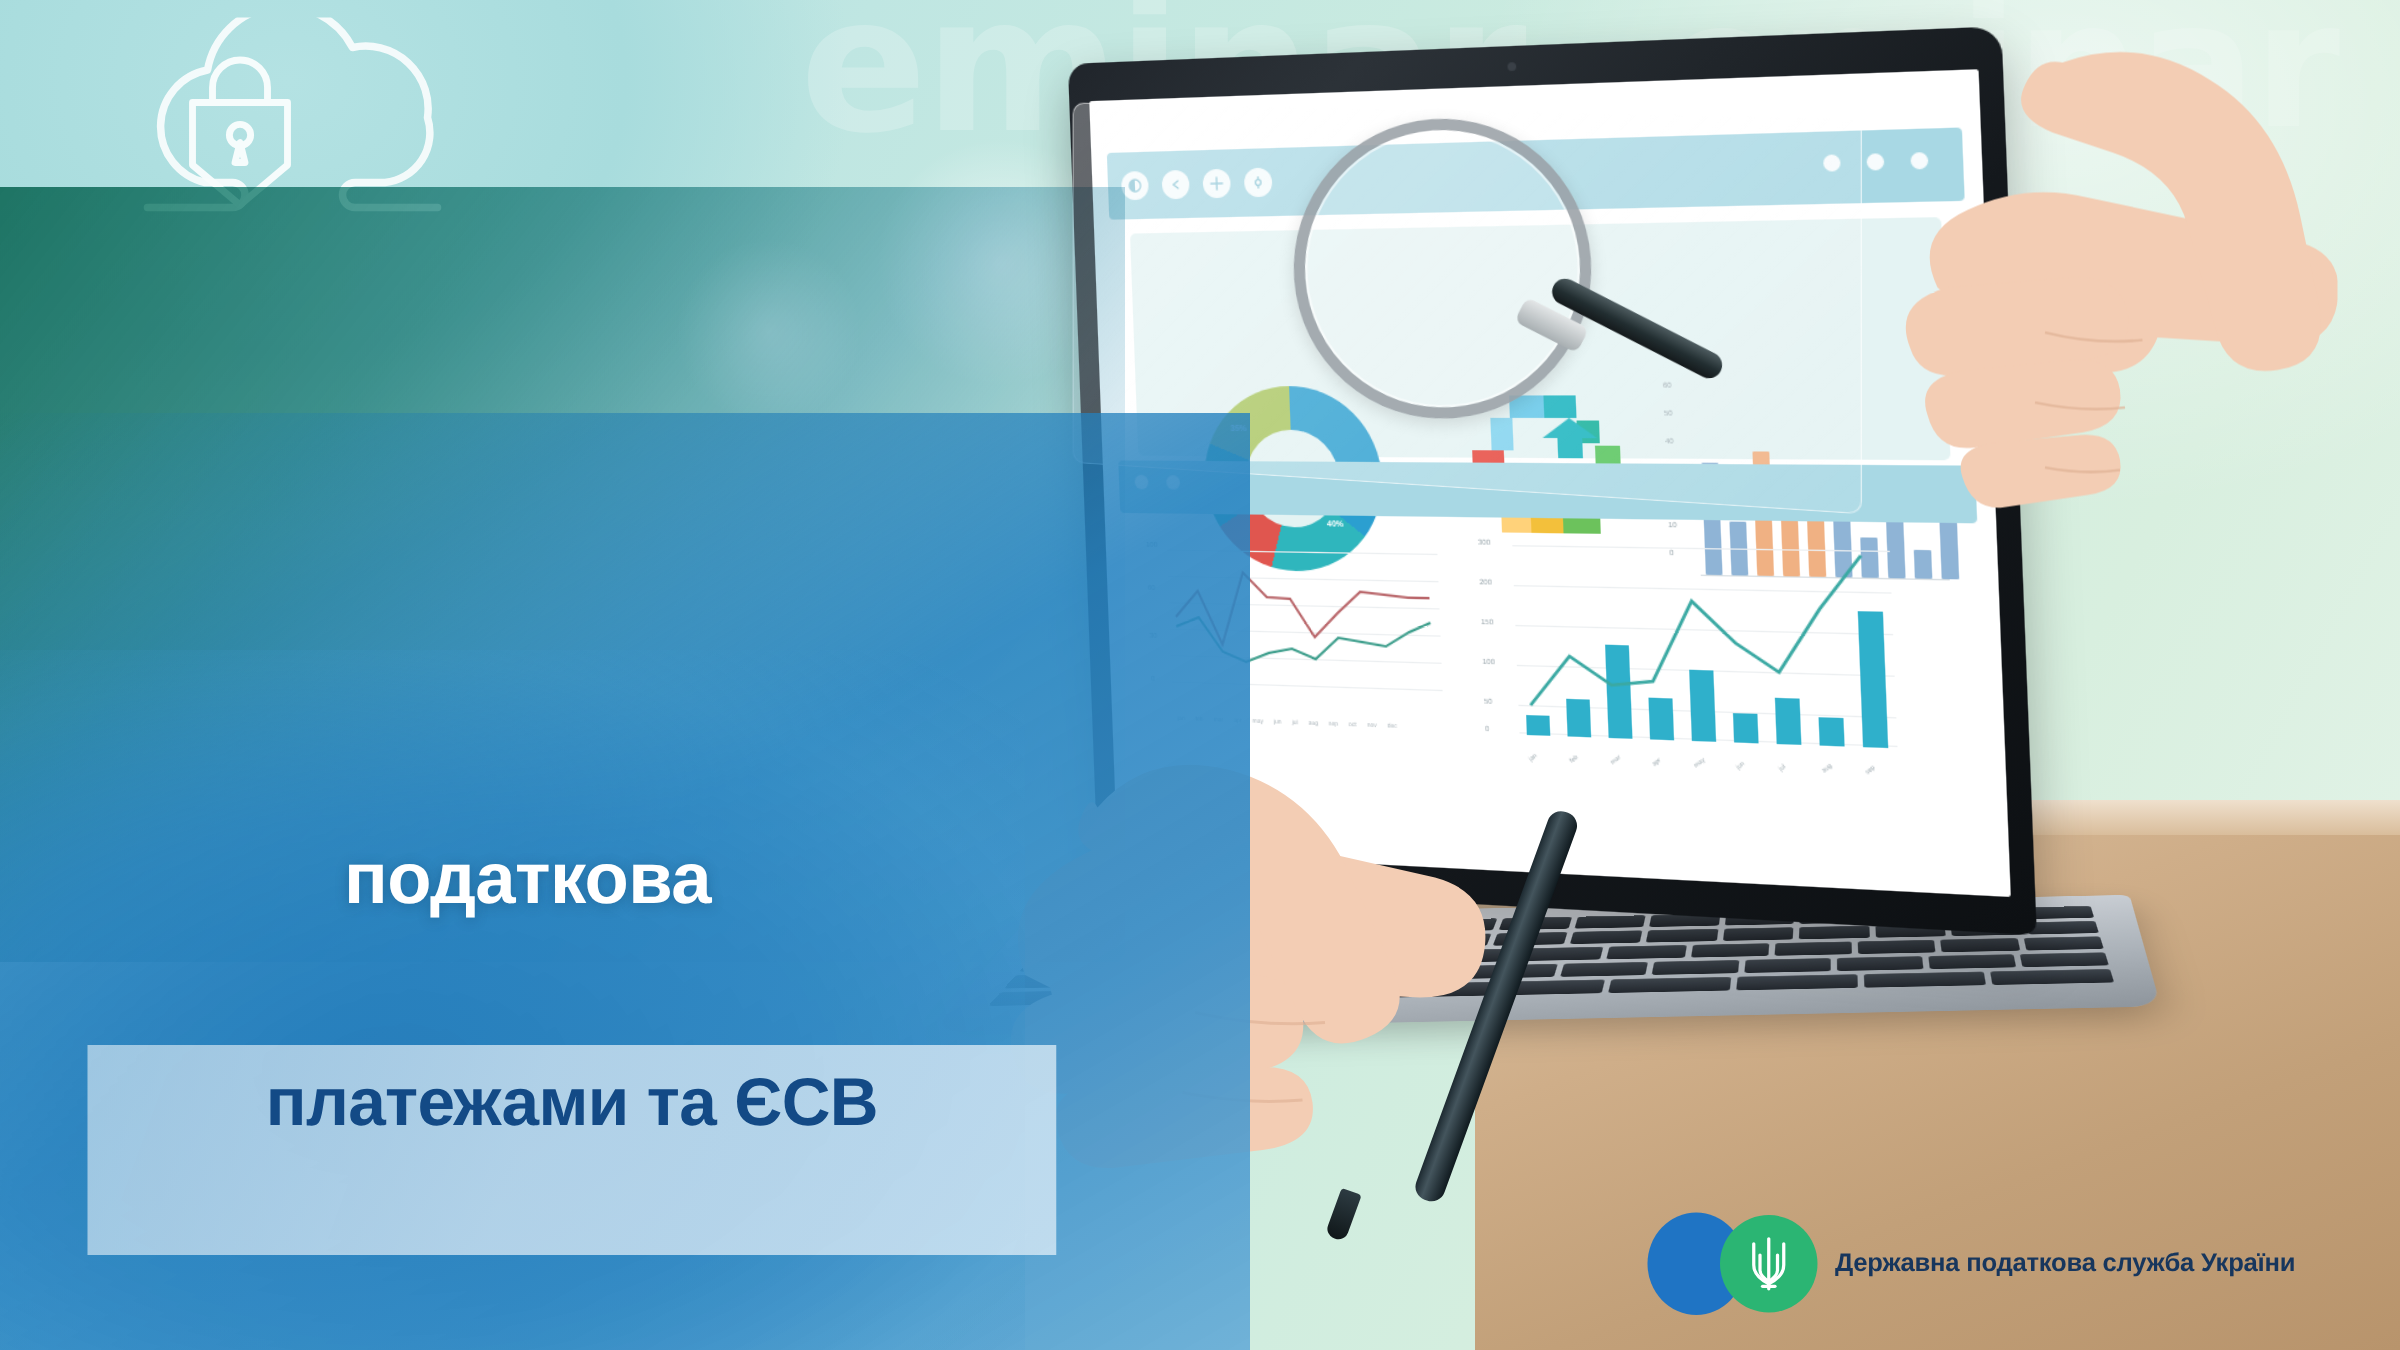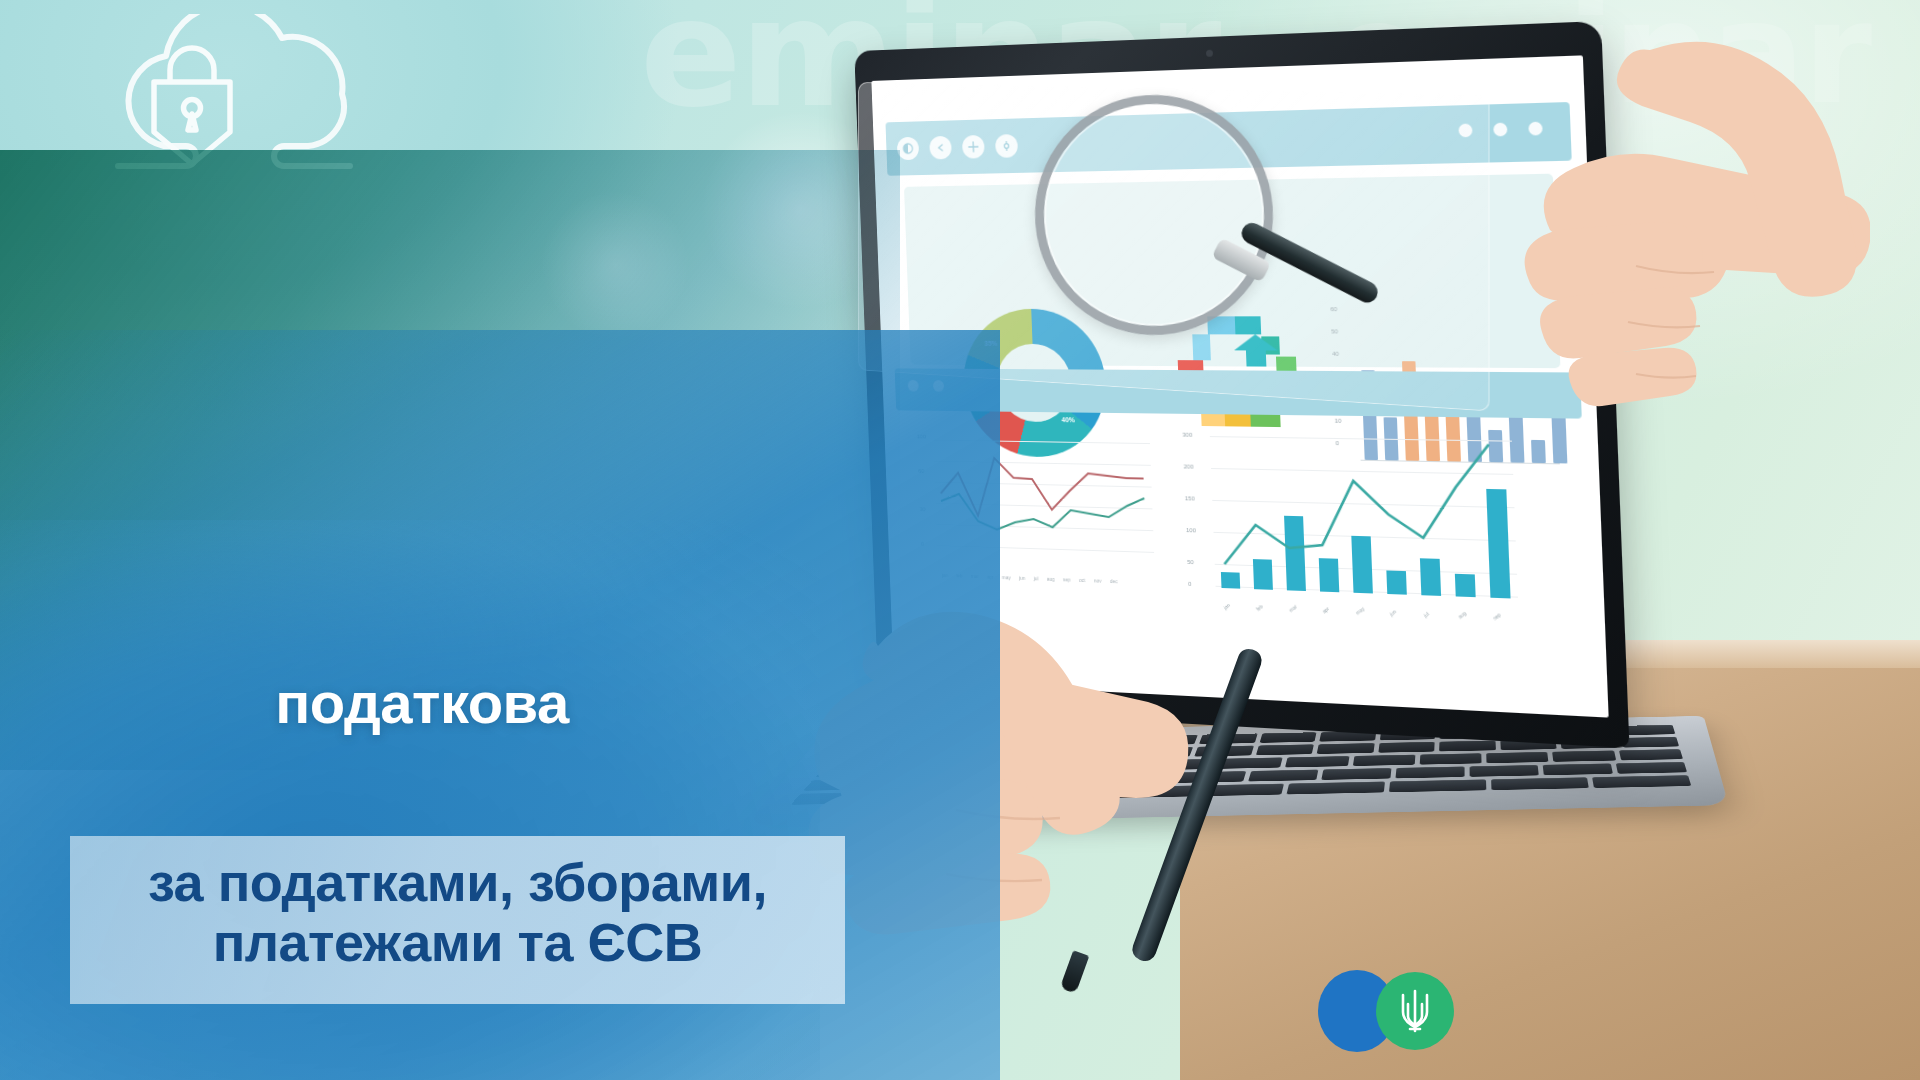--- a/index.html
+++ b/index.html
@@ -536,37 +536,37 @@
   <div class="wash-green"></div>
   <div class="wash-blue"></div>
   <div class="wash-blue2"></div>
 
   <div class="headline">
     <div>податкова</div>
   </div>
 
   <div class="subbox"></div>
   <div class="subtext">
-    <div>за податками, зборами,</div>
     <div>платежами та ЄСВ</div>
   </div>
 
   <div class="logo">
     <div class="logo-circles">
       <div class="c-blue"></div>
       <div class="c-green">
         <svg width="40" height="50" viewBox="0 0 40 50">
           <g fill="none" stroke="#ffffff" stroke-width="2.6" stroke-linecap="round" stroke-linejoin="round">
             <path d="M20 5 V45"></path>
             <path d="M8 9 V26 q0 9 12 15"></path>
             <path d="M32 9 V26 q0 9 -12 15"></path>
             <path d="M13 18 V30 q0 5 7 9"></path>
             <path d="M27 18 V30 q0 5 -7 9"></path>
             <path d="M15 43 h10"></path>
           </g>
         </svg>
       </div>
     </div>
     <div class="logo-text">
+      <div class="logo-t1">Державна податкова служба України</div>
     </div>
   </div>
 
 </div>
 
 </body></html>

